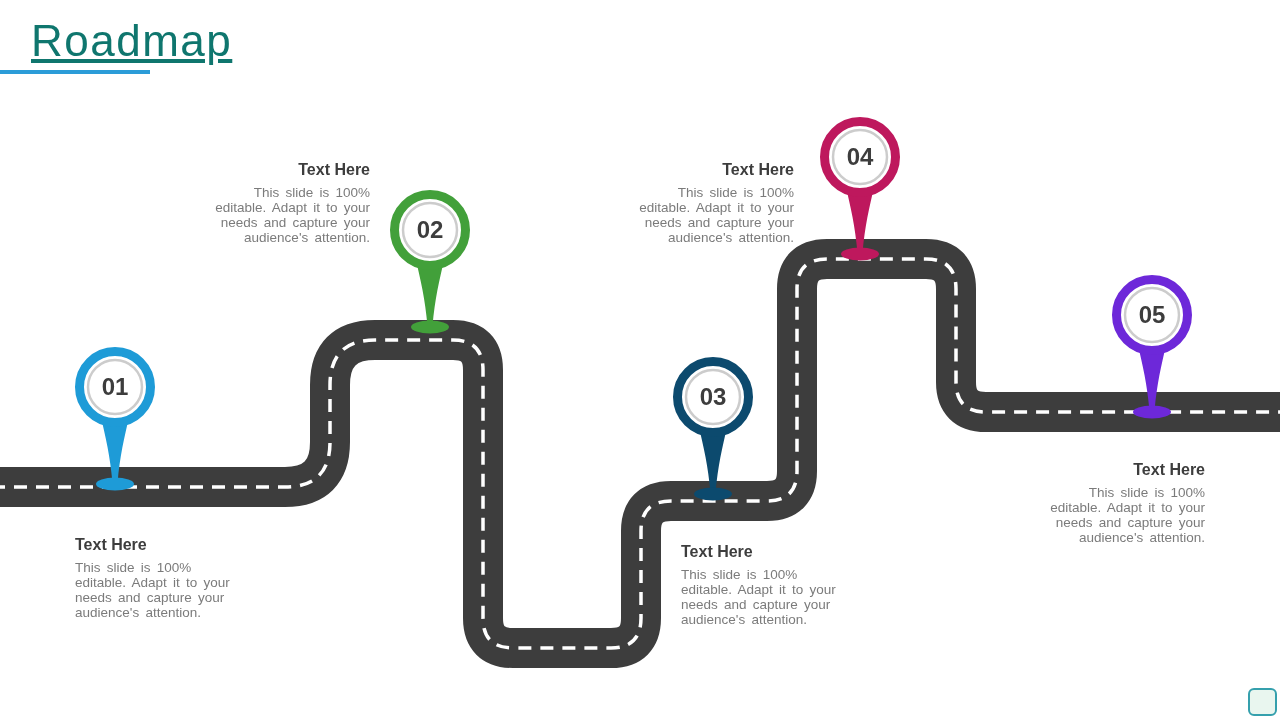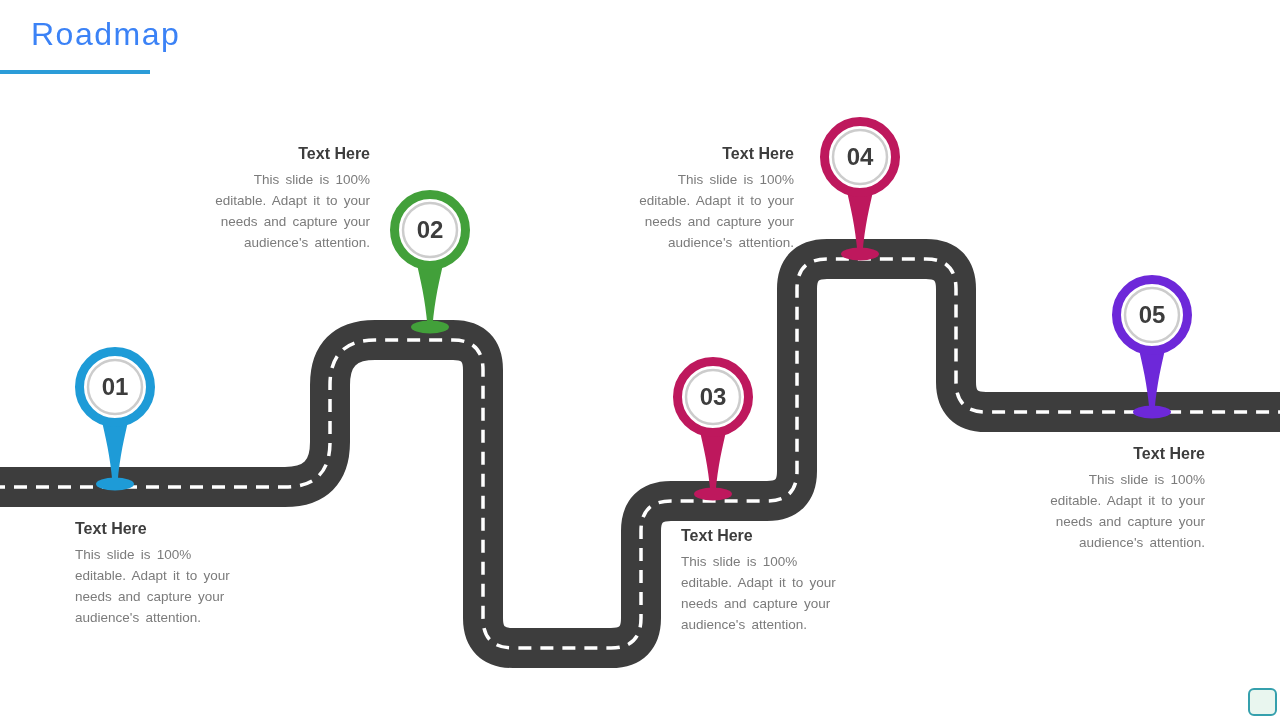--- a/index.html
+++ b/index.html
@@ -13,25 +13,26 @@
     overflow: hidden;
     font-family: "Liberation Sans", sans-serif;
   }
 
   
   .slide-title {
     position: absolute;
     left: 31px;
     top: 16px;
     margin: 0;
-    font-size: 32px;
+    font-size: 44px;
     font-weight: 400;
     letter-spacing: 1.5px;
-    color: #3b82f6;
+    color: #0f766e;
     font-family: "Liberation Sans", sans-serif;
+    text-decoration: underline;
   }
   .title-underline {
     position: absolute;
     left: 0;
     top: 70px;
     width: 150px;
     height: 4px;
   }
 
   
@@ -71,30 +72,31 @@
   .pin-1 { left: 55px;  top: 343px; }
   .pin-2 { left: 370px; top: 186px; }
   .pin-3 { left: 653px; top: 353px; }
   .pin-4 { left: 800px; top: 113px; }
   .pin-5 { left: 1092px; top: 271px; }
 
   
   .note {
     position: absolute;
     width: 185px;
+    margin-top: 16px;
   }
   .note-heading {
     font-size: 16px;
     font-weight: bold;
     color: #3d3d3d;
     margin-bottom: 6px;
   }
   .note-body {
     font-size: 13.5px;
-    line-height: 21px;
+    line-height: 15px;
     color: #7b7b7b;
     word-spacing: 2.5px;
     white-space: pre-line;
   }
   .align-left  { text-align: left; }
   .align-right { text-align: right; }
   .note-1 { left: 75px;   top: 520px; }
   .note-2 { left: 185px;  top: 145px; }
   .note-3 { left: 681px;  top: 527px; }
   .note-4 { left: 609px;  top: 145px; }
@@ -137,21 +139,21 @@
   <div class="pin pin-2" style="color: rgb(66, 160, 58);">
     <svg viewBox="0 0 120 150" xmlns="http://www.w3.org/2000/svg">
       <path fill="currentColor" d="M45 70 C51 96 55 112 57.5 140 L62.5 140 C65 112 69 96 75 70 Z"></path>
       <ellipse cx="60" cy="141" rx="19" ry="6.5" fill="currentColor"></ellipse>
       <circle cx="60" cy="44" r="35.5" fill="#ffffff" stroke="currentColor" stroke-width="9"></circle>
       <circle cx="60" cy="44" r="27" fill="#ffffff" stroke="#cccccc" stroke-width="2.5"></circle>
       <text x="60" y="52" text-anchor="middle">02</text>
     </svg>
   </div>
 
-  <div class="pin pin-3" style="color: #be185d;">
+  <div class="pin pin-3" style="color: #0c4a6e;">
     <svg viewBox="0 0 120 150" xmlns="http://www.w3.org/2000/svg">
       <path fill="currentColor" d="M45 70 C51 96 55 112 57.5 140 L62.5 140 C65 112 69 96 75 70 Z"></path>
       <ellipse cx="60" cy="141" rx="19" ry="6.5" fill="currentColor"></ellipse>
       <circle cx="60" cy="44" r="35.5" fill="#ffffff" stroke="currentColor" stroke-width="9"></circle>
       <circle cx="60" cy="44" r="27" fill="#ffffff" stroke="#cccccc" stroke-width="2.5"></circle>
       <text x="60" y="52" text-anchor="middle">03</text>
     </svg>
   </div>
 
   <div class="pin pin-4" style="color: #be185d;">

